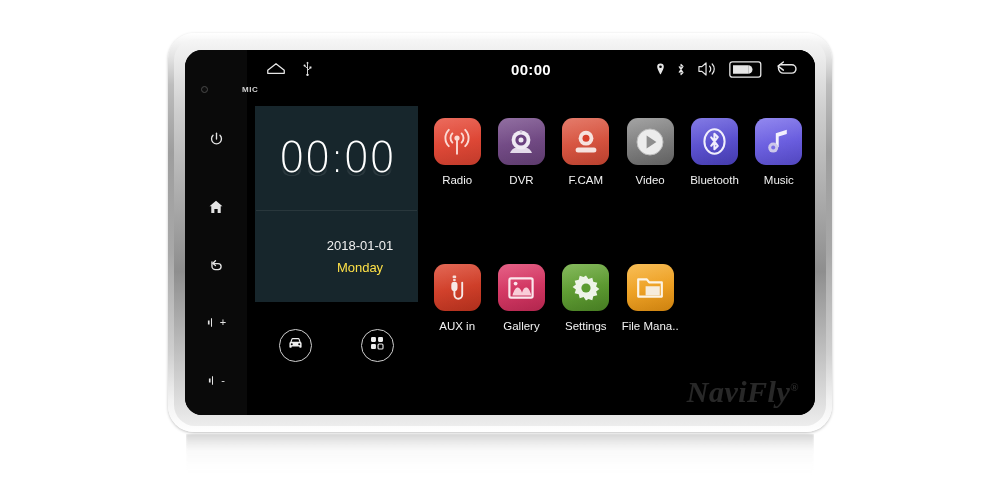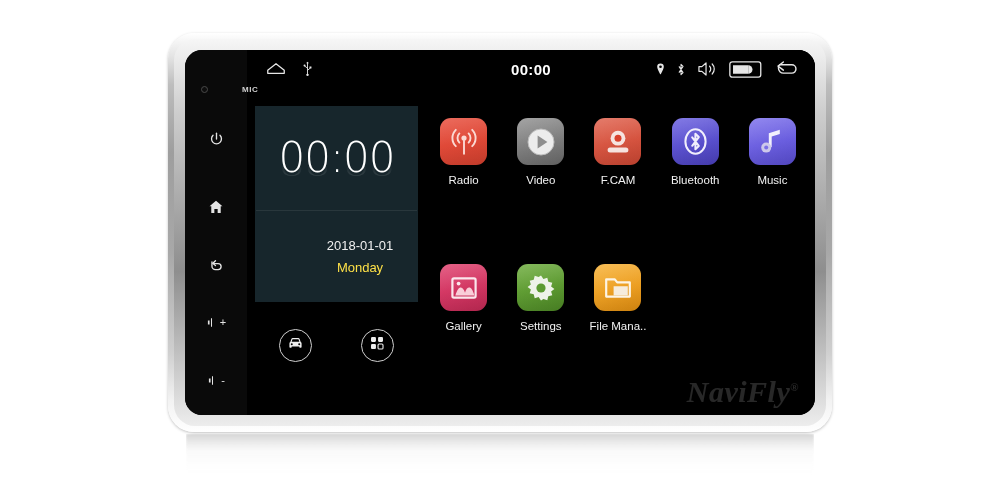--- a/index.html
+++ b/index.html
@@ -142,21 +142,21 @@
     border: 1.4px solid #cfcfcf;
     display: flex; align-items: center; justify-content: center;
     color: #ededed;
   }
 
   
   .grid {
     position: absolute; left: 178px; top: 56px;
     width: 386px; height: 292px;
     display: grid;
-    grid-template-columns: repeat(5, 1fr);
+    grid-template-columns: repeat(6, 1fr);
     grid-template-rows: repeat(2, 1fr);
     column-gap: 0; row-gap: 0;
     align-items: start;
   }
   .app { display: flex; flex-direction: column; align-items: center; gap: 9px; padding-top: 12px; }
   .tile {
     width: 47px; height: 47px; border-radius: 11px;
     display: flex; align-items: center; justify-content: center;
     position: relative; overflow: hidden;
   }
@@ -356,48 +356,62 @@
                     <circle cx="17" cy="13" r="2.6" fill="#fbd9d3" stroke="none"></circle>
                     <path d="M12.4 8.4a6.5 6.5 0 0 0 0 9.2M21.6 8.4a6.5 6.5 0 0 1 0 9.2"></path>
                     <path d="M8.8 4.8a11.6 11.6 0 0 0 0 16.4M25.2 4.8a11.6 11.6 0 0 1 0 16.4"></path>
                     <path d="M17 15.6v13.2"></path>
                   </svg>
                 </span>
               </div>
               <span class="applabel">Radio</span>
             </div>
 
+            <div class="app">
+              <div class="tile" style="background:linear-gradient(160deg,#7d5490,#674179)">
+                <span>
+                  <svg width="32" height="32" viewBox="0 0 32 32" fill="none">
+                    <path d="M5 27c1.6-4.3 5.9-6.6 11-6.6S25.4 22.7 27 27z" fill="#e4dbea"></path>
+                    <circle cx="16" cy="14" r="9.4" fill="#efeaf3"></circle>
+                    <circle cx="16" cy="14" r="5.6" fill="#6b4280"></circle>
+                    <circle cx="16" cy="14" r="2.5" fill="#efeaf3"></circle>
+                    <circle cx="16" cy="5.6" r="1.3" fill="#c9bcd3"></circle>
+                  </svg>
+                </span>
+              </div>
+              <span class="applabel">DVR</span>
+            </div>
+
+            <div class="app">
+              <div class="tile" style="background:linear-gradient(160deg,#e0634f,#cd4733)">
+                <span>
+                  <svg width="32" height="32" viewBox="0 0 32 32" fill="none">
+                    <circle cx="16" cy="12.2" r="7.4" fill="#f6e3df"></circle>
+                    <circle cx="16" cy="12.2" r="3.5" fill="#d8402c"></circle>
+                    <rect x="5.6" y="21.4" width="20.8" height="5" rx="2.5" fill="#f6e3df"></rect>
+                  </svg>
+                </span>
+              </div>
+              <span class="applabel">F.CAM</span>
+            </div>
 
             <div class="app">
               <div class="tile" style="background:linear-gradient(160deg,#939393,#6b6b6b)">
                 <span>
                   <svg width="34" height="34" viewBox="0 0 34 34" fill="none">
                     <circle cx="17" cy="17" r="13" fill="#ececec"></circle>
                     <circle cx="17" cy="17" r="13" fill="none" stroke="#bdbdbd" stroke-width="1"></circle>
                     <path d="M13.6 10.6 23.4 17l-9.8 6.4z" fill="#8e8e8e"></path>
                   </svg>
                 </span>
               </div>
               <span class="applabel">Video</span>
             </div>
 
             <div class="app">
-              <div class="tile" style="background:linear-gradient(160deg,#e0634f,#cd4733)">
-                <span>
-                  <svg width="32" height="32" viewBox="0 0 32 32" fill="none">
-                    <circle cx="16" cy="12.2" r="7.4" fill="#f6e3df"></circle>
-                    <circle cx="16" cy="12.2" r="3.5" fill="#d8402c"></circle>
-                    <rect x="5.6" y="21.4" width="20.8" height="5" rx="2.5" fill="#f6e3df"></rect>
-                  </svg>
-                </span>
-              </div>
-              <span class="applabel">F.CAM</span>
-            </div>
-
-            <div class="app">
               <div class="tile" style="background:linear-gradient(160deg,#6c62e0,#4b41bf)">
                 <span>
                   <svg width="33" height="33" viewBox="0 0 34 34" fill="none">
                     <ellipse cx="17" cy="17" rx="10.4" ry="12.6" stroke="#f0eefc" stroke-width="2.1"></ellipse>
                     <path d="M13.6 12.8 20.4 21.6 16.9 25V9l3.5 3.4-6.8 9" stroke="#f0eefc" stroke-width="2.1" stroke-linejoin="round" stroke-linecap="round"></path>
                   </svg>
                 </span>
               </div>
               <span class="applabel">Bluetooth</span>
             </div>
@@ -408,20 +422,33 @@
                   <svg width="32" height="32" viewBox="0 0 32 32" fill="none">
                     <path d="M12.8 21V7.2l11-3.4v4.2l-8.1 2.5V21z" fill="#f2f0fd"></path>
                     <circle cx="10.2" cy="21.6" r="5" fill="#cdc8ea"></circle>
                     <circle cx="10.2" cy="21.6" r="2" fill="#7a6ee6"></circle>
                   </svg>
                 </span>
               </div>
               <span class="applabel">Music</span>
             </div>
 
+            <div class="app">
+              <div class="tile" style="background:linear-gradient(160deg,#de4c36,#c2341f)">
+                <span>
+                  <svg width="30" height="30" viewBox="0 0 30 30" fill="none">
+                    <rect x="10.6" y="2.6" width="3.6" height="2.6" rx="1" fill="#f5ded9"></rect>
+                    <rect x="11" y="6" width="2.8" height="2.1" rx=".8" fill="#f5ded9"></rect>
+                    <rect x="9.3" y="8.8" width="6.2" height="9.4" rx="3.1" fill="#f7e9e6"></rect>
+                    <path d="M12.4 18.2v3.6a3.9 3.9 0 0 0 3.9 3.9 3.9 3.9 0 0 0 3.9-3.9V9.6" stroke="#f7e9e6" stroke-width="1.9" stroke-linecap="round"></path>
+                  </svg>
+                </span>
+              </div>
+              <span class="applabel">AUX in</span>
+            </div>
 
             <div class="app">
               <div class="tile" style="background:linear-gradient(160deg,#e04470,#c52a56)">
                 <span>
                   <svg width="32" height="32" viewBox="0 0 32 32" fill="none">
                     <rect x="4.4" y="6.4" width="23.2" height="19.2" rx="1.6" fill="none" stroke="#fbe6ec" stroke-width="2.2"></rect>
                     <path d="M7.4 23.6c1.6-5.4 3.4-8 5.4-8s3.4 2.6 4.2 5.2c.9-3.4 2.4-5.2 4.2-5.2 2 0 3.6 2.6 5.2 8z" fill="#f9cdd8"></path>
                     <circle cx="10.6" cy="11.6" r="1.9" fill="#fbe6ec"></circle>
                   </svg>
                 </span>

